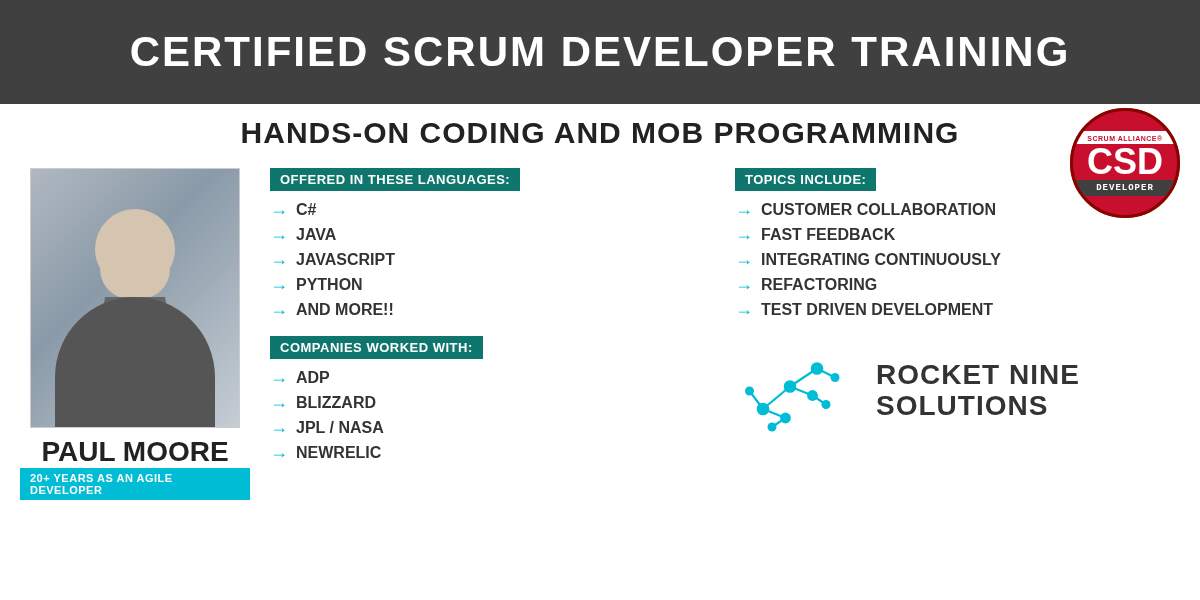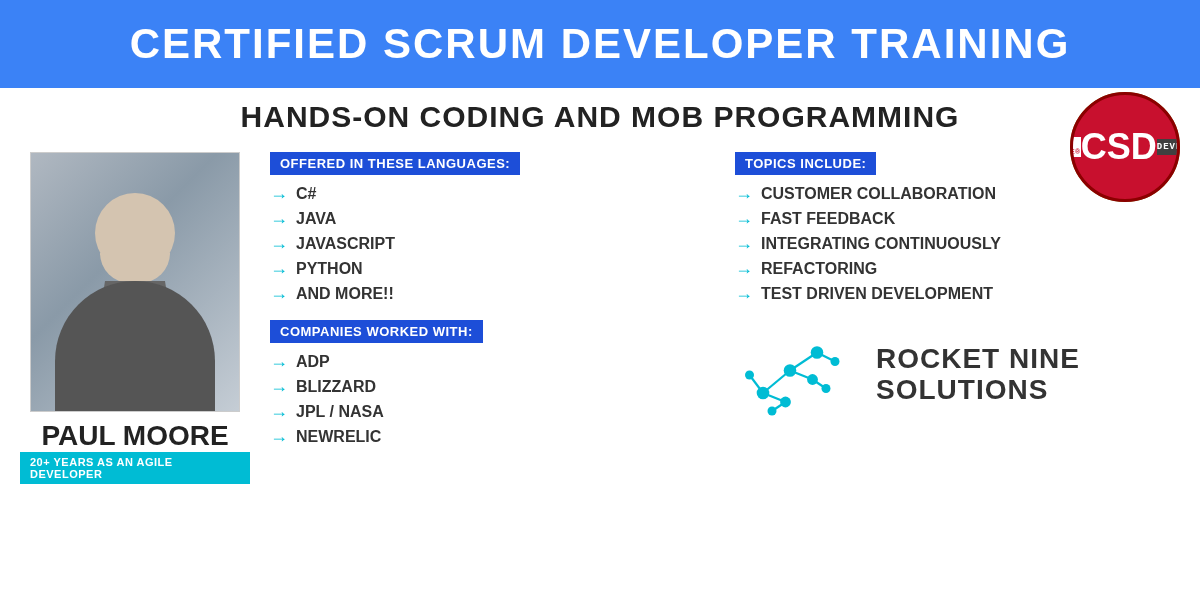--- a/index.html
+++ b/index.html
@@ -5,23 +5,23 @@
     * { margin: 0; padding: 0; box-sizing: border-box; }
     body {
       width: 1200px;
       height: 600px;
       font-family: 'Arial', sans-serif;
       background: #fff;
       overflow: hidden;
     }
 
     .header-bar {
-      background: #3b82f6;
-      text-align: center;
-      padding: 20px 20px;
+      background: #404040;
+      text-align: center;
+      padding: 28px 20px;
     }
     .header-bar h1 {
       color: #fff;
       font-size: 42px;
       font-weight: 900;
       letter-spacing: 2px;
       text-transform: uppercase;
     }
 
     .subheader {
@@ -140,21 +140,21 @@
     .right-col {
       flex: 1;
       display: flex;
       flex-direction: column;
       gap: 16px;
       position: relative;
     }
 
     .section-label {
       display: inline-block;
-      background: #1d4ed8;
+      background: #0f766e;
       color: #fff;
       font-size: 13px;
       font-weight: 700;
       padding: 4px 10px;
       text-transform: uppercase;
       letter-spacing: 0.5px;
       margin-bottom: 8px;
     }
 
     .arrow-list {
@@ -197,21 +197,21 @@
       height: 110px;
       position: relative;
     }
 
     .badge-circle {
       width: 110px;
       height: 110px;
       border-radius: 50%;
       background: #c8102e;
       display: flex;
-      flex-direction: row;
+      flex-direction: column;
       align-items: center;
       justify-content: center;
       border: 3px solid #8b0000;
       position: relative;
       overflow: hidden;
     }
 
     .badge-top-section {
       background: #fff;
       width: 100%;

